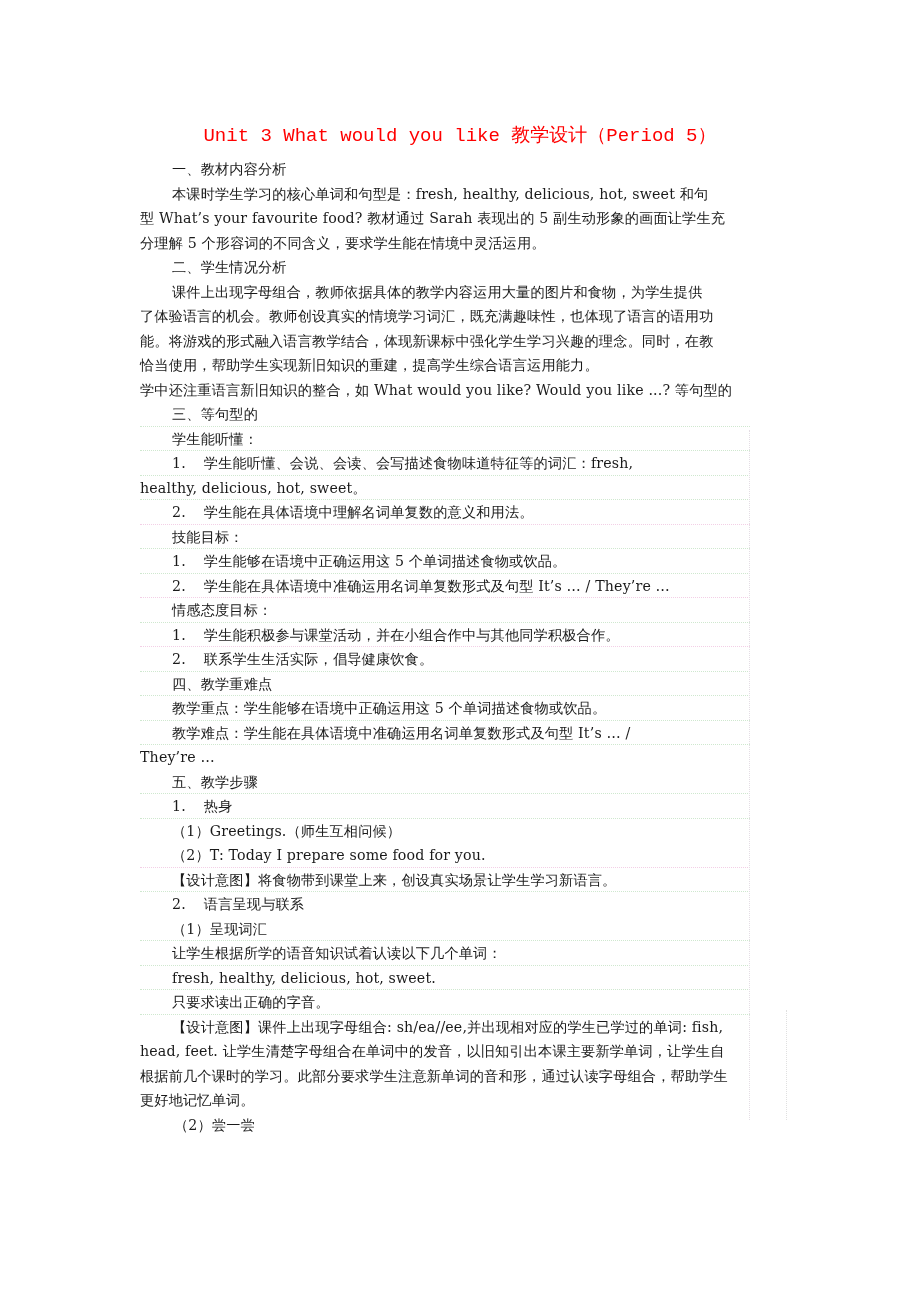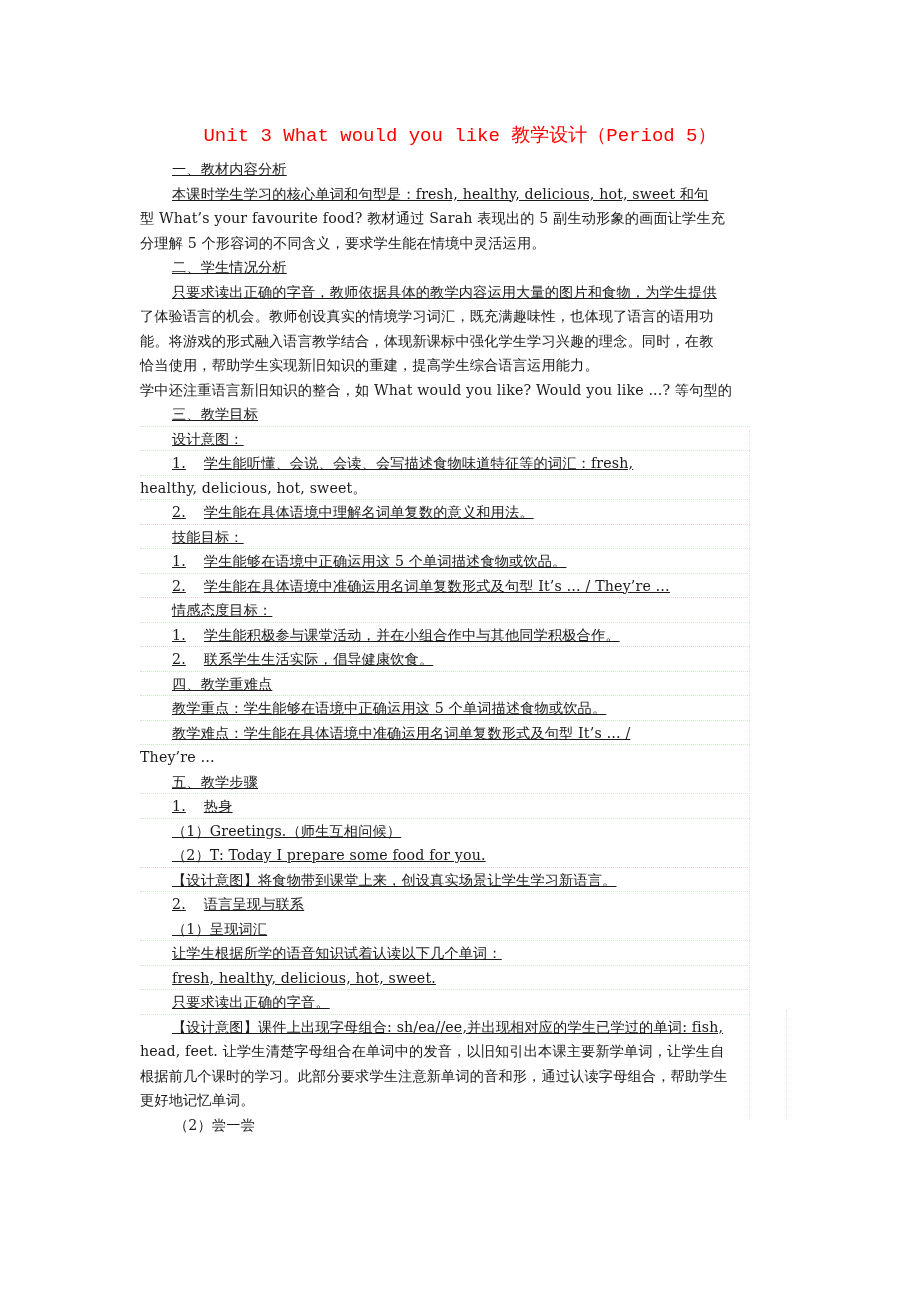--- a/index.html
+++ b/index.html
@@ -41,21 +41,21 @@
     width: 644px;
   }
   .line {
     height: 24.5px;
     line-height: 24.5px;
     font-size: 14.2px;
     white-space: nowrap;
     position: relative;
     letter-spacing: 0.15px;
   }
-  .indent { padding-left: 32px; text-decoration: underline; }
+  .indent { padding-left: 32px; }
   .indent-sm { padding-left: 34px; }
   .num-gap { display: inline-block; width: 18px; }
   .dotted::after {
     content: "";
     position: absolute;
     left: 0;
     right: 34px;
     bottom: 0;
     border-bottom: 1px dotted #cfe8cf;
   }
@@ -89,28 +89,28 @@
   <div class="title">Unit 3 What would you like 教学设计（Period 5）</div>
 
   <div class="body">
 
     <div class="line indent">一、教材内容分析</div>
     <div class="line indent">本课时学生学习的核心单词和句型是：fresh, healthy, delicious, hot, sweet 和句</div>
     <div class="line">型 What’s your favourite food?  教材通过 Sarah 表现出的 5 副生动形象的画面让学生充</div>
     <div class="line">分理解 5 个形容词的不同含义，要求学生能在情境中灵活运用。</div>
 
     <div class="line indent">二、学生情况分析</div>
-    <div class="line indent">只要求读出正确的字音，教师依据具体的教学内容运用大量的图片和食物，为学生提供</div>
+    <div class="line indent">课件上出现字母组合，教师依据具体的教学内容运用大量的图片和食物，为学生提供</div>
     <div class="line">了体验语言的机会。教师创设真实的情境学习词汇，既充满趣味性，也体现了语言的语用功</div>
     <div class="line">能。将游戏的形式融入语言教学结合，体现新课标中强化学生学习兴趣的理念。同时，在教</div>
     <div class="line">恰当使用，帮助学生实现新旧知识的重建，提高学生综合语言运用能力。</div>
     <div class="line">学中还注重语言新旧知识的整合，如 What would you like? Would you like ...?  等句型的</div>
 
-    <div class="line indent dotted">三、教学目标</div>
-    <div class="line indent dotted">设计意图：</div>
+    <div class="line indent dotted">三、等句型的</div>
+    <div class="line indent dotted">学生能听懂：</div>
     <div class="line indent dotted">
       <span>1.</span><span class="num-gap"></span><span>学生能听懂、会说、会读、会写描述食物味道特征等的词汇：fresh,</span>
     </div>
     <div class="line dotted">healthy, delicious, hot, sweet。</div>
     <div class="line indent dotted-pink">
       <span>2.</span><span class="num-gap"></span><span>学生能在具体语境中理解名词单复数的意义和用法。</span>
     </div>
 
     <div class="line indent dotted">技能目标：</div>
     <div class="line indent dotted">

